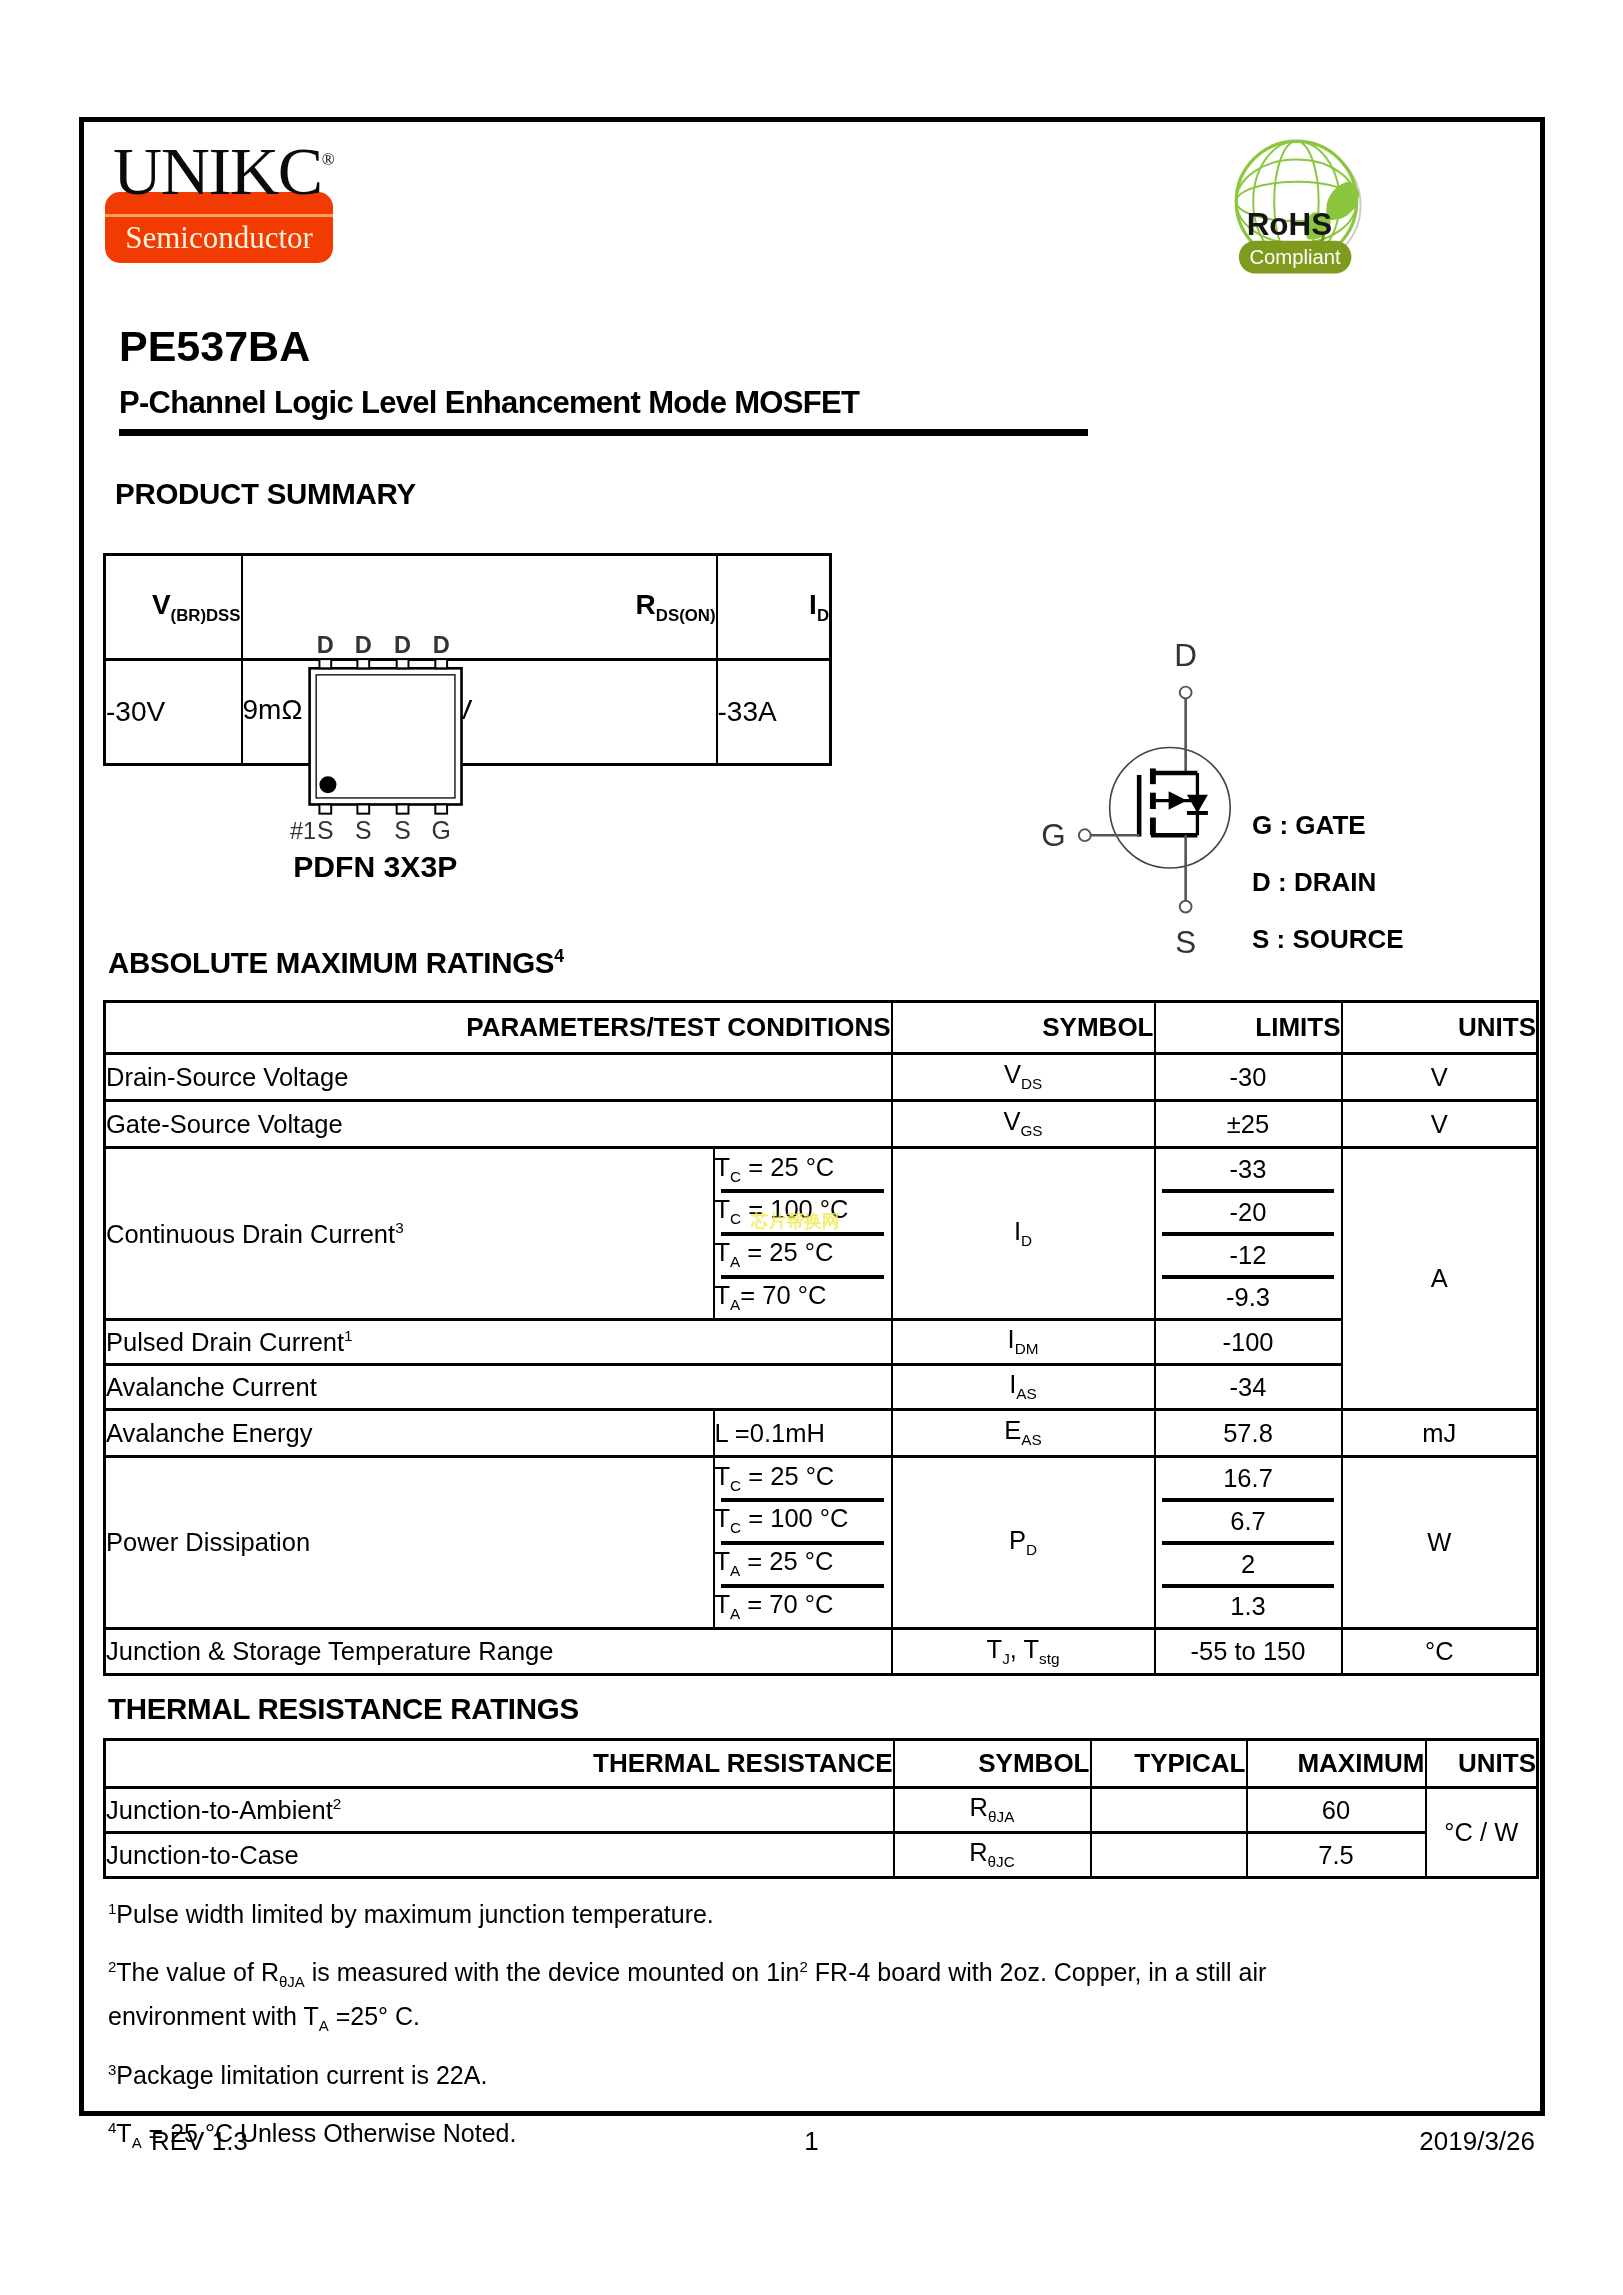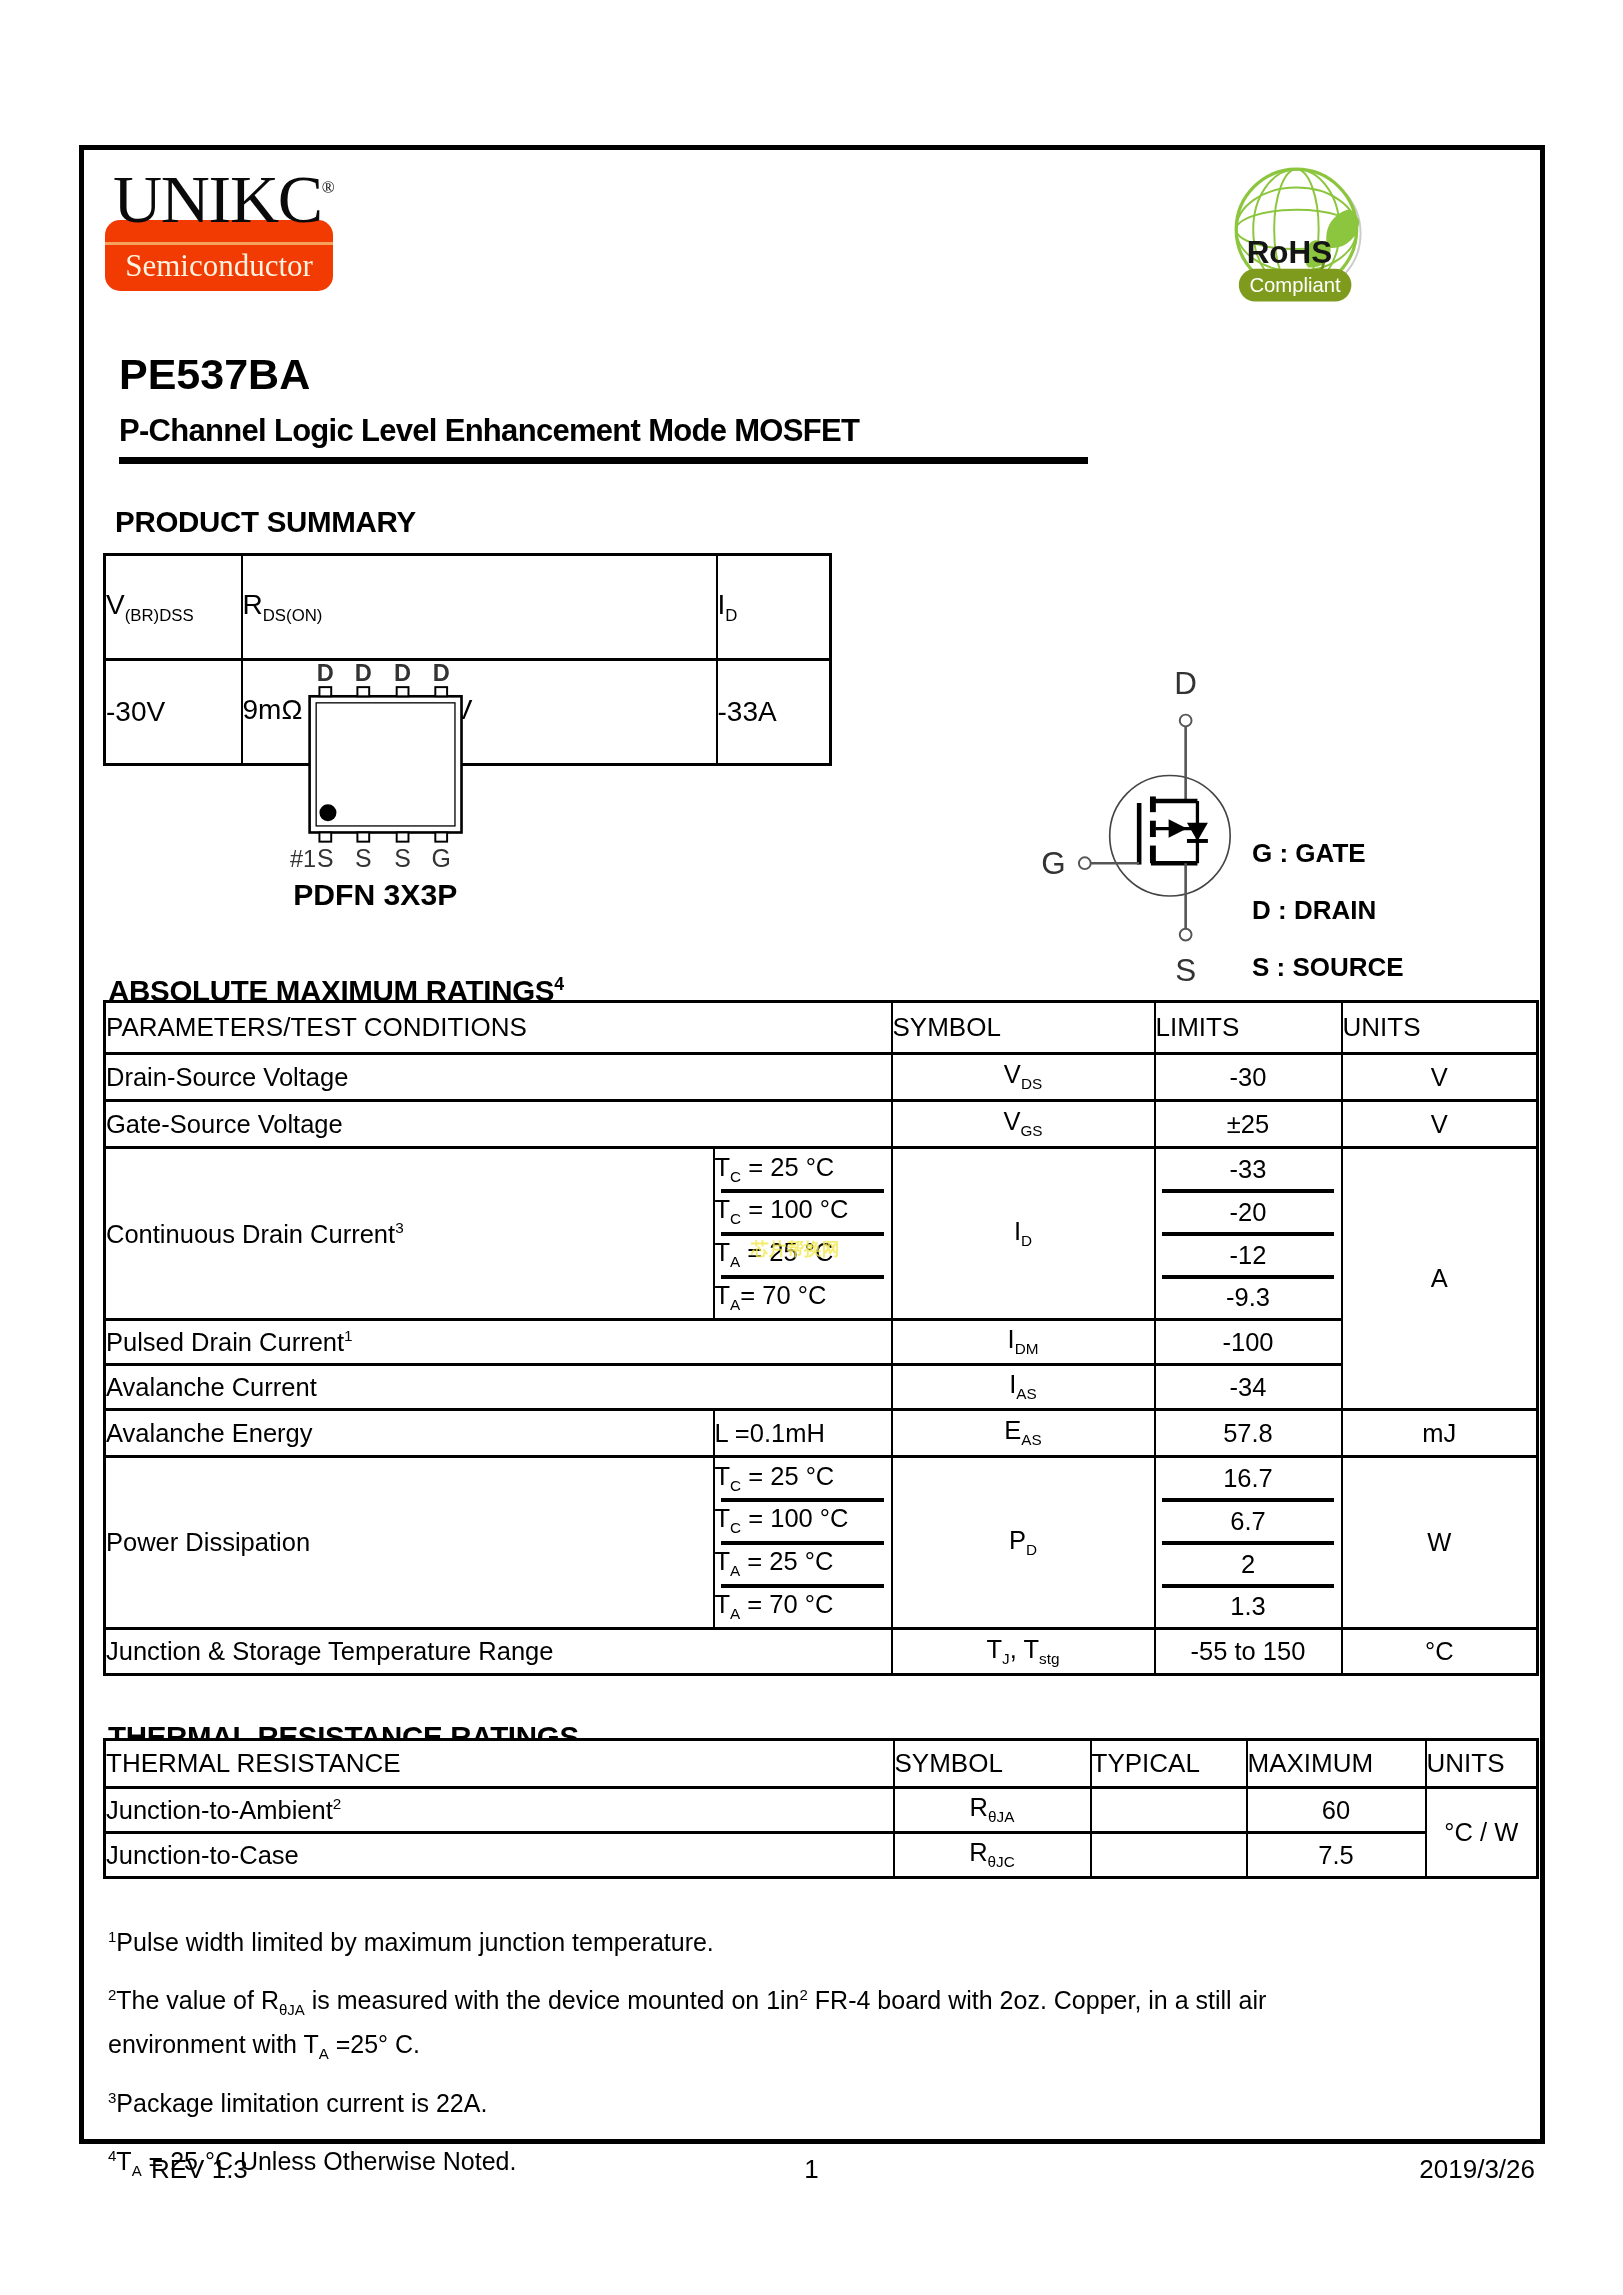--- a/index.html
+++ b/index.html
@@ -1,20 +1,20 @@
 <!DOCTYPE html>
 <html style="font-size:10.5px"><head>
 <meta charset="utf-8">
 <style>
   html,body{margin:0;padding:0;}
   body{
     width:1623px;height:2295px;position:relative;background:#ffffff;
     font-family:"Liberation Sans",sans-serif;color:#000;
   }
-  .abs{position:absolute;margin-top:28px;}
+  .abs{position:absolute;}
   svg text{font-family:"Liberation Sans",sans-serif;}
 
   
   .page-frame{left:79px;top:117px;width:1466px;height:1999px;border:5.2px solid #000;box-sizing:border-box;}
 
   
   .logo-band{left:105px;top:192px;width:228px;height:71px;background:#F23B02;border-radius:15px;}
   .logo-stripe{position:absolute;left:0;top:22px;width:100%;height:3.3px;background:#F5A35C;}
   .logo-tagline{position:absolute;left:0;top:27.5px;width:100%;text-align:center;
     font-family:"Liberation Serif",serif;font-size:31px;color:#FFF4E2;}
@@ -27,21 +27,21 @@
   .subtitle{left:119px;top:385px;font-size:31px;font-weight:bold;letter-spacing:-0.7px;}
   .subtitle-underline{left:119px;top:429px;width:969px;height:6.5px;background:#000;}
   .section-heading{font-size:29.5px;font-weight:bold;letter-spacing:-0.3px;}
   .section-heading sup{font-size:0.6em;}
 
   
   table.dt{border-collapse:collapse;table-layout:fixed;position:absolute;background:#fff;
     border:3.9px solid #000;}
   table.dt th,table.dt td{border:2.6px solid #000;border-top-width:3.9px;border-bottom-width:3.9px;
     vertical-align:middle;position:relative;padding:0;overflow:visible;}
-  table.dt th{font-size:26px;font-weight:normal;text-align:left;}
+  table.dt th{font-size:26px;font-weight:bold;text-align:right;}
   td.param{font-size:25.5px;text-align:left;padding-left:9.2px;}
   td.cond{font-size:25.5px;text-align:left;padding-left:7.9px;}
   td.cc{font-size:25.5px;text-align:center;}
   table.ps th{font-size:28px;}
   table.ps td{font-size:28px;text-align:left;}
   sub{font-size:0.6em;}
   sup{font-size:0.6em;}
   tr.h160{height:105px;}
   tr.h80{height:52px;padding-left:26px;}
   tr.h74{height:48px;}

